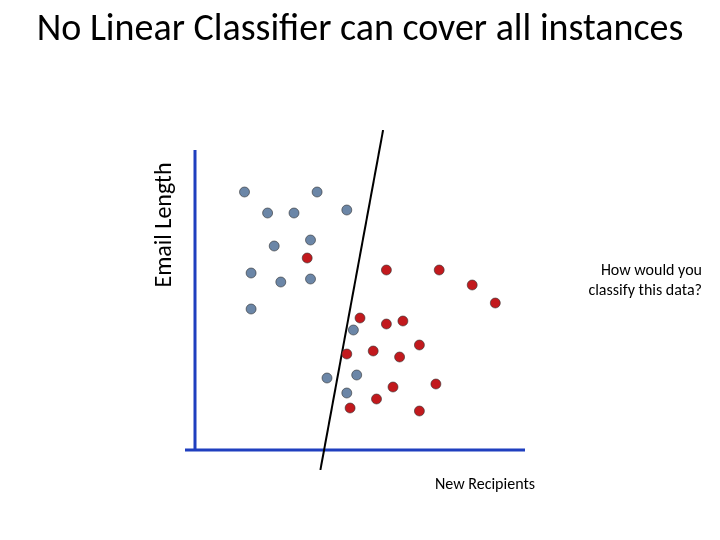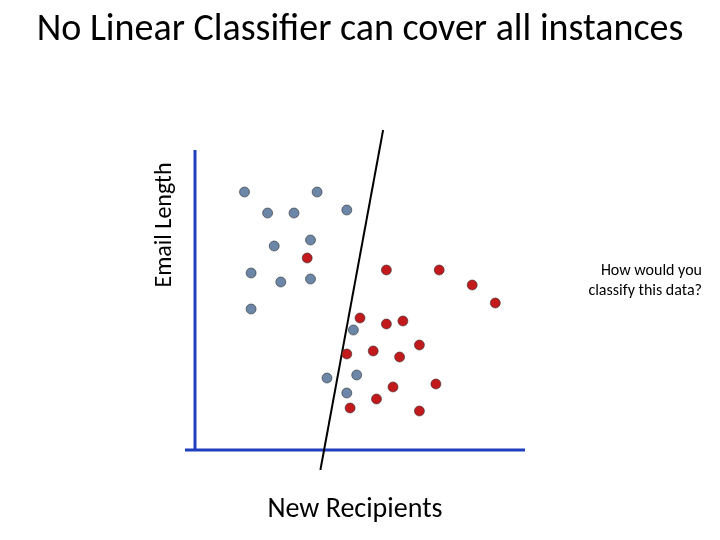--- a/index.html
+++ b/index.html
@@ -58,24 +58,24 @@
     font-size: 24px;
     white-space: nowrap;
   }
   .ylabel-inner {
     display: inline-block;
     transform: translateX(-50%);
   }
   .xlabel {
     position: absolute;
     left: 175px;
-    top: 490px;
+    top: 474px;
     width: 360px;
-    text-align: center;
-    font-size: 28px;
+    text-align: right;
+    font-size: 16px;
   }
 </style>
 </head>
 <body>
 
 <div class="slide">
 
   <div class="title">No Linear Classifier can cover all instances</div>
 
   <div class="side-note">How would you classify this data?</div>

